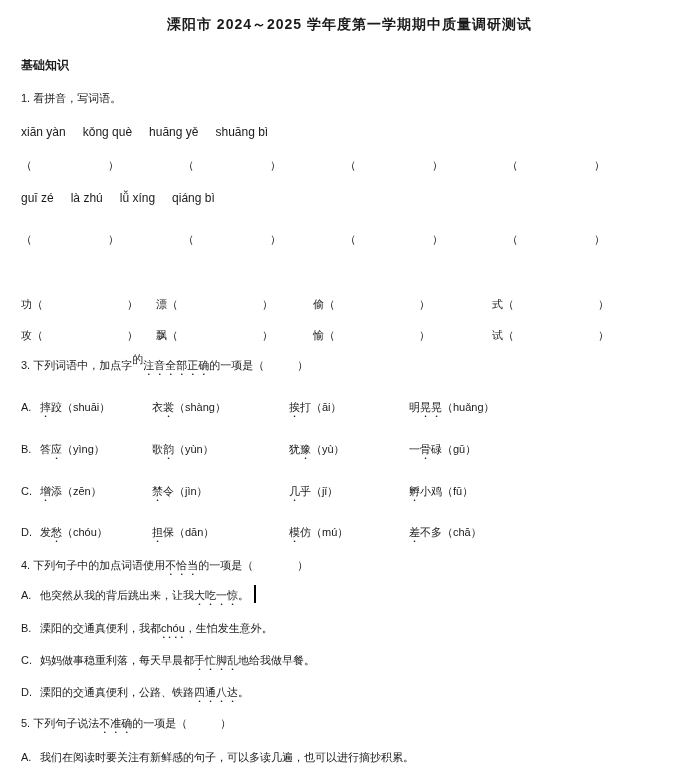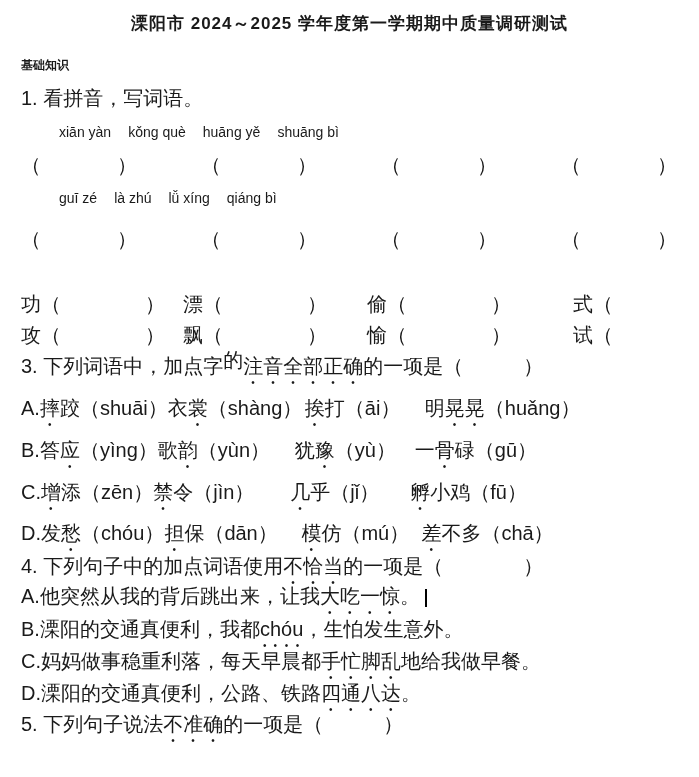--- a/index.html
+++ b/index.html
@@ -8,28 +8,28 @@
     position:relative;
     width:699px;height:777px;
     background:#ffffff;
     color:#1a1a1a;
     font-family:"Liberation Sans","DejaVu Sans",sans-serif;
     overflow:hidden;
   }
   .line{
     position:absolute;left:21px;
     white-space:nowrap;
-    font-size:20px;line-height:20px;
+    font-size:11px;line-height:20px;
   }
   .title{
     left:0;width:699px;text-align:center;
-    font-weight:bold;font-size:17px;letter-spacing:1px;
+    font-weight:bold;font-size:14px;letter-spacing:1px;
   }
   .heading{font-weight:bold;font-size:12px;}
-  .pinyin{font-size:14px;margin-left:38px;}
+  .pinyin{font-size:12px;}
   .pw{display:inline-block;margin-right:17px;}
   .pp{display:inline-block;margin-right:64px;}
   .blank{display:inline-block;}
   .b76{width:76px;}
   .b84{width:84px;}
   .wg{display:inline-block;}
   .wg1{margin-right:18px;}
   .wg2{margin-right:40px;}
   .wg3{margin-right:62px;}
   .letter{display:inline-block;min-width:19px;}
@@ -113,14 +113,17 @@
   </div>
   <div class="line" style="top:650px">
     <span class="letter">C.</span><span><span>妈妈做事稳重利落，每天早晨都</span><span class="em">手忙脚乱</span><span>地给我做早餐。</span></span>
   </div>
   <div class="line" style="top:682px">
     <span class="letter">D.</span><span><span>溧阳的交通真便利，公路、铁路</span><span class="em">四通八达</span><span>。</span></span>
   </div>
 
   <div class="line" style="top:713px"><span>5. 下列句子说法</span><span class="em">不准确</span><span>的一项是（　　　）</span></div>
 
+  <div class="line" style="top:747px">
+    <span class="letter">A.</span><span><span>我们在阅读时要关注有新鲜感的句子，可以多读几遍，也可以进行摘抄积累。</span></span>
+  </div>
 
 </div>
 
 </body></html>

